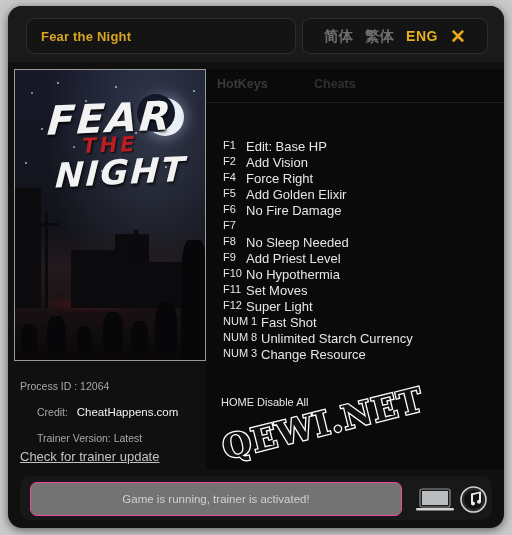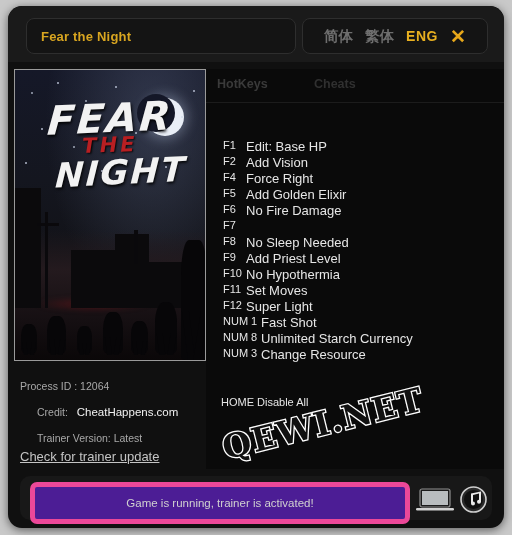--- a/index.html
+++ b/index.html
@@ -200,22 +200,22 @@
   
   .bottombar {
     position: absolute; left: 12px; top: 470px;
     width: 472px; height: 44px;
     background: #181818;
     border-radius: 10px;
   }
   .status-field {
     position: absolute; left: 10px; top: 6px;
     width: 370px; height: 32px;
-    background: #4c1d95;
-    border: 5px solid #ec4899;
+    background: #737373;
+    border: 1px solid #ec4899;
     border-radius: 7px;
     display: flex; align-items: center; justify-content: center;
   }
   .status-text { font-size: 11.5px; color: #d0d0d0; }
   .laptop-icon { position: absolute; left: 396px; top: 12px; width: 38px; height: 24px; cursor: pointer; }
   .music-icon  { position: absolute; left: 440px; top: 10px; width: 27px; height: 27px; cursor: pointer; }
 </style>
 </head>
 <body>
 

